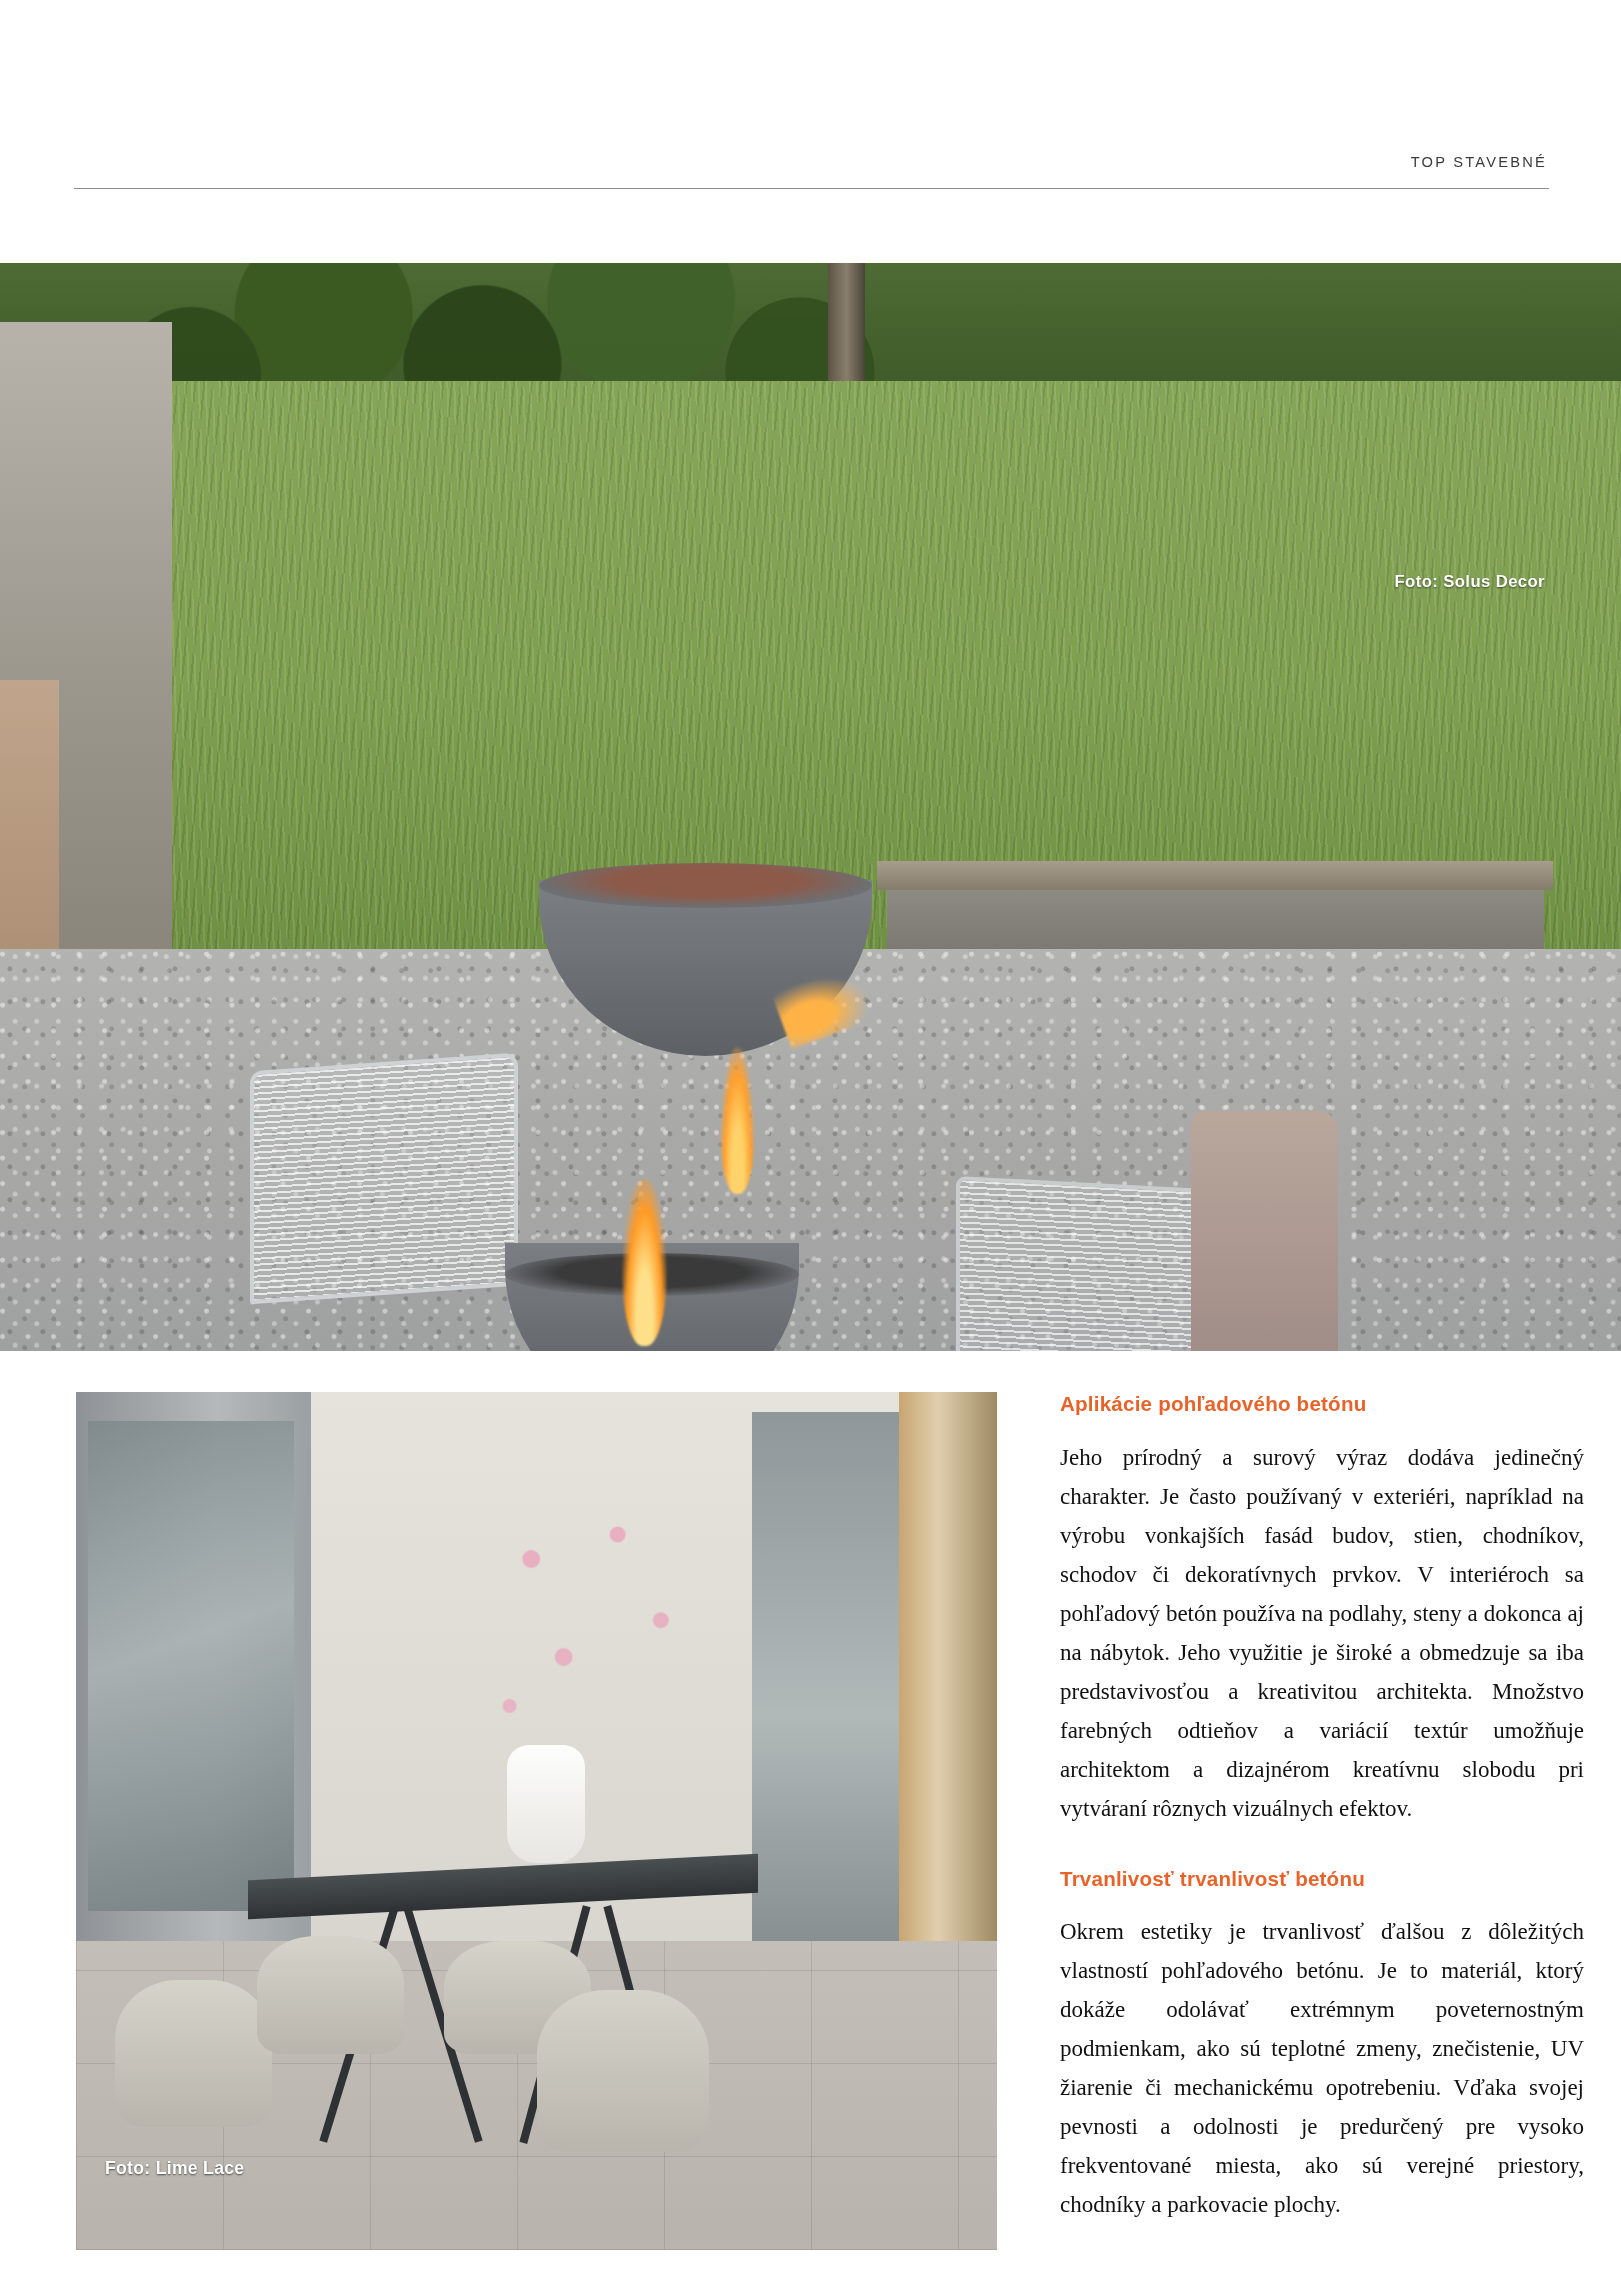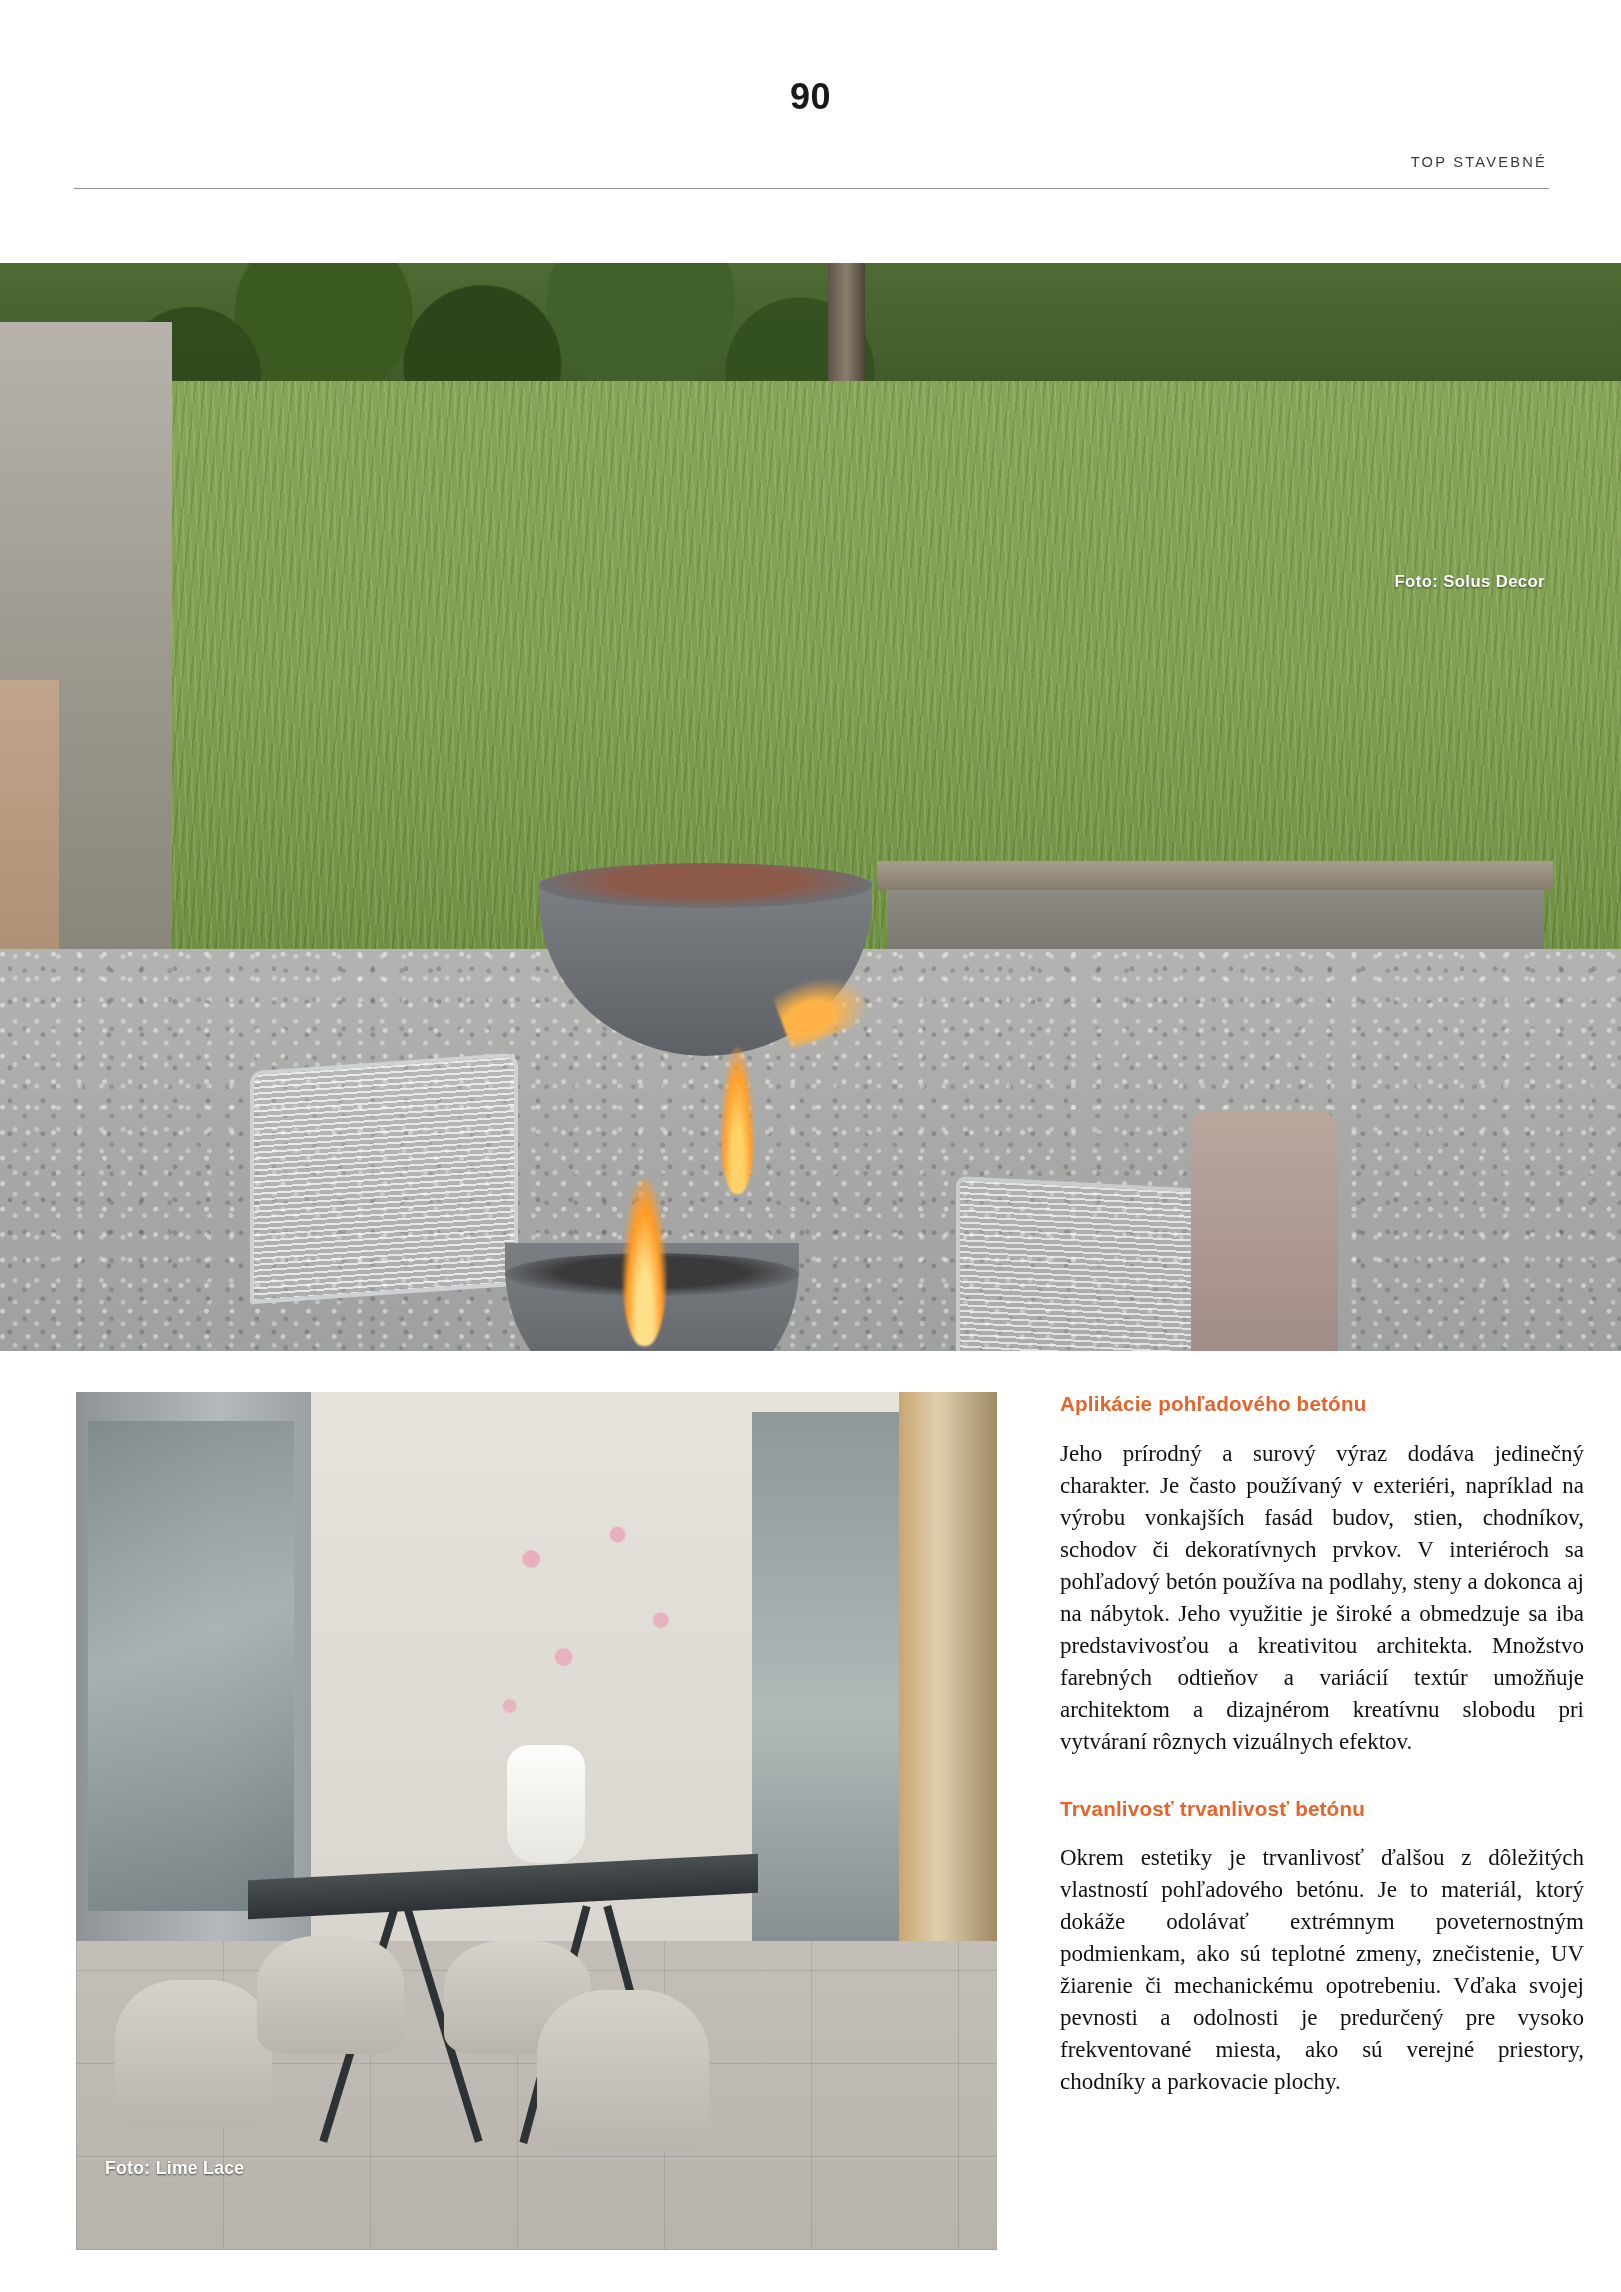--- a/index.html
+++ b/index.html
@@ -327,34 +327,33 @@
     color: #e8632a;
     letter-spacing: 0.2px;
     margin: 0 0 21.6px 0;
   }
   .sub-head.second {
     margin-top: 39px;
   }
   .body-par {
     font-family: "Liberation Serif", serif;
     font-size: 23px;
-    line-height: 32px;
+    line-height: 39px;
     color: #111111;
     text-align: justify;
     margin: 0;
     hyphens: auto;
   }
 </style>
 </head>
 <body>
 
 <div class="page">
 
   <div class="header">
-    <div class="page-number">90</div>
     <div class="magazine-name">TOP STAVEBNÉ</div>
     <div class="header-rule"></div>
   </div>
 
   <div class="hero">
     <div class="hero-sky"></div>
     <div class="hero-tree-canopy"></div>
     <div class="hero-trunk"></div>
     <div class="hero-grass"></div>
     <div class="hero-wall"></div>

